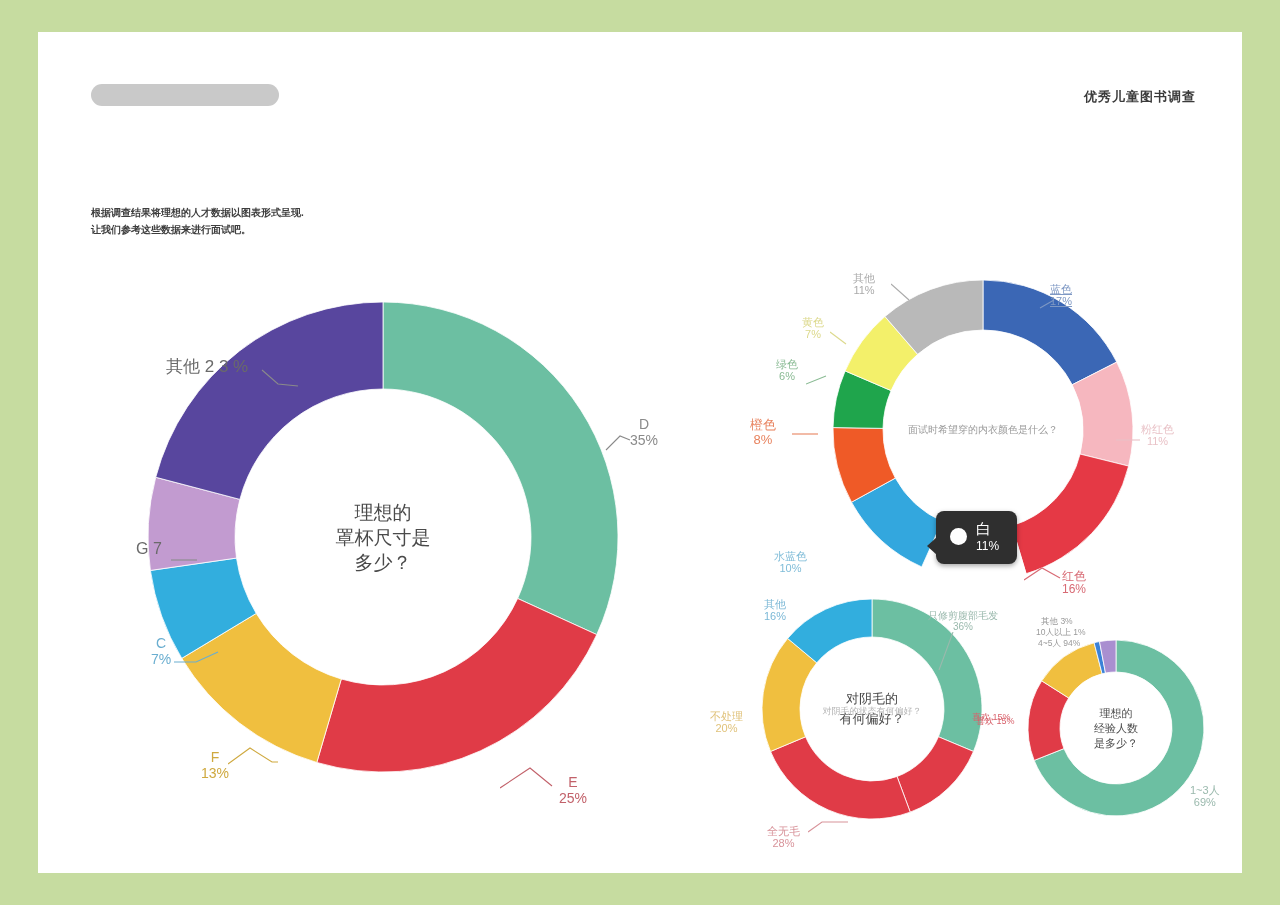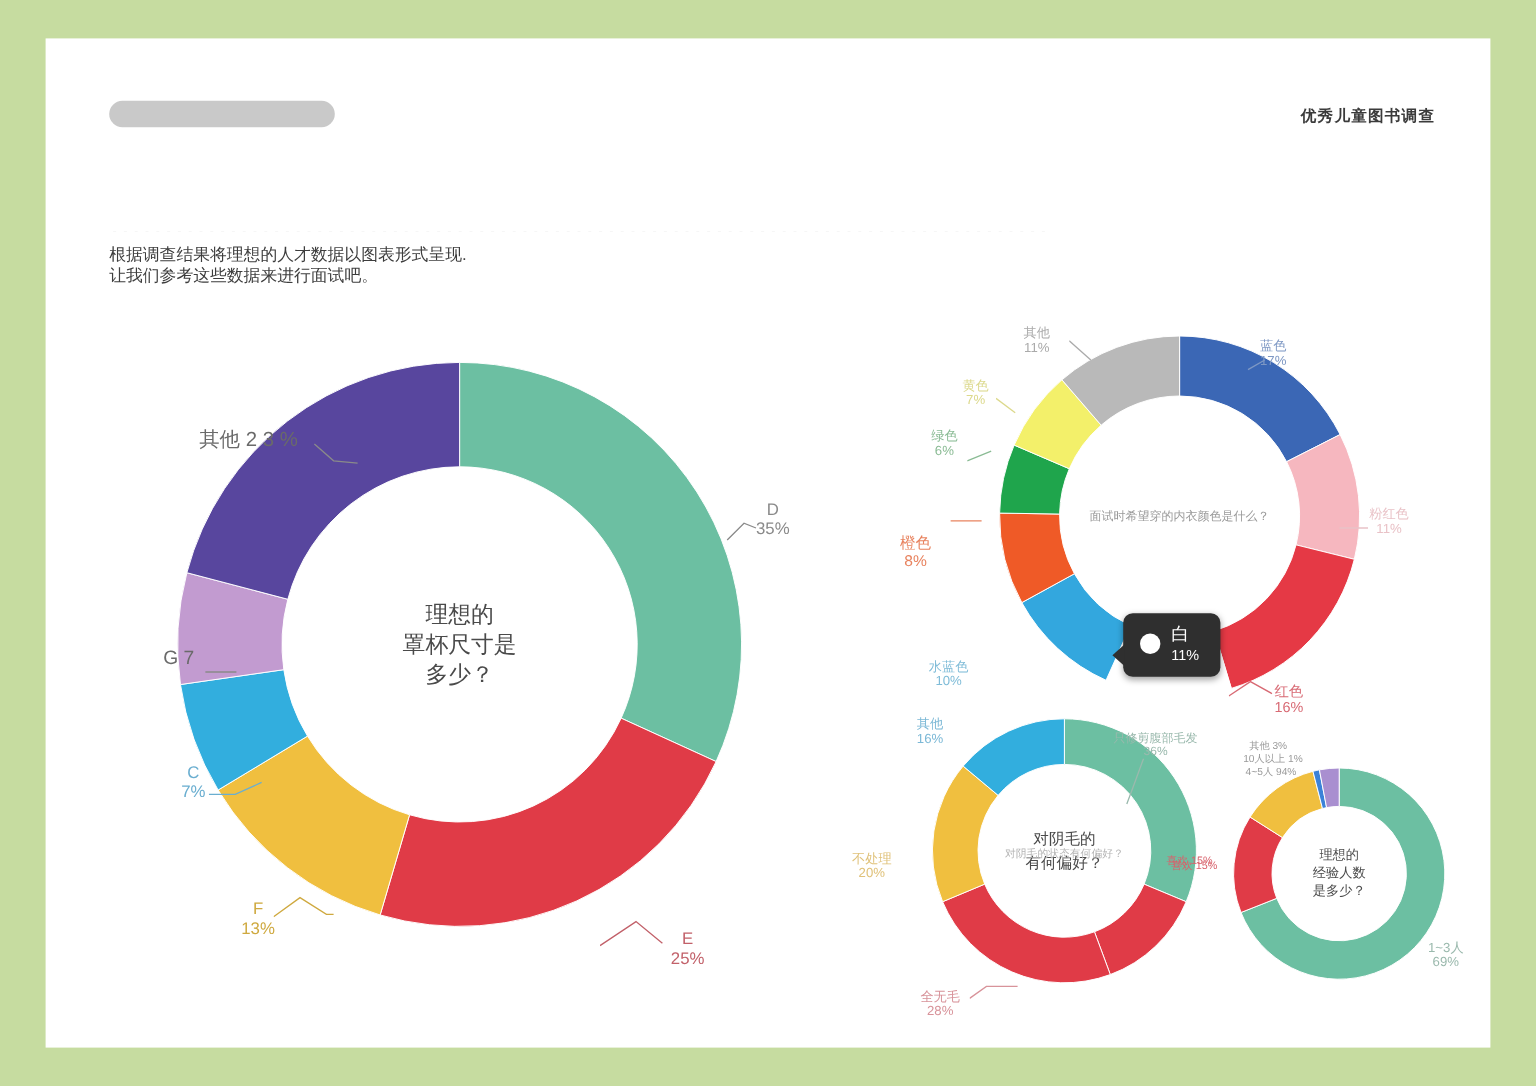--- a/index.html
+++ b/index.html
@@ -31,21 +31,21 @@
     font-size:48px;font-weight:bold;color:#1b1b1b;
     letter-spacing:2px;white-space:nowrap;
   }
   .dotline{
     position:absolute;left:53px;top:158px;width:785px;height:3px;
     background-image:radial-gradient(circle, #222 1.3px, rgba(0,0,0,0) 1.4px);
     background-size:9px 9px;background-repeat:repeat-x;
   }
   .sub{
     position:absolute;left:53px;top:172px;
-    font-size:14px;color:#3d3d3d;line-height:17px;
+    font-size:10px;color:#3d3d3d;line-height:17px;font-weight:bold;
   }
   
   .donut{position:absolute;}
   .donut svg{display:block;overflow:visible;}
   .center-text{
     position:absolute;left:0;top:0;width:100%;height:100%;
     display:flex;flex-direction:column;align-items:center;justify-content:center;
     color:#4a4a4a;text-align:center;pointer-events:none;
   }
   .lbl{position:absolute;line-height:1.12;white-space:nowrap;}
@@ -183,34 +183,34 @@
     </svg>
 
   <div class="lbl" style="left:738px;top:326px;font-size:11px;color:#8abb94;text-align:center;">
     <span>绿色</span>
     <span class="v">6%</span>
   </div>
   <svg class="leader" style="left:768px;top:342px;width:28px;height:16px;">
       <path d="M0,10 L20,2" stroke="#8abb94"></path>
     </svg>
 
-  <div class="lbl" style="left:712px;top:386px;font-size:13px;color:#e8835f;text-align:center;margin-top:28px;">
+  <div class="lbl" style="left:712px;top:386px;font-size:13px;color:#e8835f;text-align:center;">
     <span>橙色</span>
     <span class="v">8%</span>
   </div>
   <svg class="leader" style="left:754px;top:396px;width:30px;height:10px;">
       <path d="M0,6 L26,6" stroke="#e8835f"></path>
     </svg>
 
   <div class="lbl" style="left:736px;top:490px;font-size:11px;color:#7fbcd8;text-align:center;margin-top:28px;">
     <span>水蓝色</span>
     <span class="v">10%</span>
   </div>
 
-  <div class="lbl" style="left:1012px;top:251px;font-size:11px;color:#7e98c4;text-align:center;">
+  <div class="lbl" style="left:1012px;top:251px;font-size:11px;color:#7e98c4;text-align:center;text-decoration:underline;">
     <span>蓝色</span>
     <span class="v">17%</span>
   </div>
   <svg class="leader" style="left:1000px;top:266px;width:20px;height:14px;">
       <path d="M2,10 L16,2" stroke="#7e98c4"></path>
     </svg>
 
   <div class="lbl" style="left:1103px;top:391px;font-size:11px;color:#e9c2c7;text-align:center;">
     <span>粉红色</span>
     <span class="v">11%</span>
@@ -228,21 +228,21 @@
     </svg>
 
   <div class="tooltip">
     <span class="dot"></span>
     <span class="tt-txt">
       <span>白</span>
       <span class="tt-pct" style="display:block;">11%</span>
     </span>
   </div>
 
-  <div class="donut" id="c3" style="left:739px;top:567px;width:220px;height:220px;">
+  <div class="donut" id="c3" style="left:724px;top:567px;width:220px;height:220px;">
     <svg viewBox="0 0 220 220" width="220" height="220">
       <g id="c3-seg">
           <path d="M110,0 A110,110 0 0 1 211.4824107932879,152.4419638987449 L176.42485070106116,137.78019455190577 A72,72 0 0 0 110,38 Z" fill="#6cbfa2" stroke="#ffffff" stroke-width="0.8"></path>
           <path d="M211.4824107932879,152.4419638987449 A110,110 0 0 1 148.24902485656878,213.13589141284223 L135.0357253606632,177.50712892476946 A72,72 0 0 0 176.42485070106116,137.78019455190577 Z" fill="#e03b47" stroke="#ffffff" stroke-width="0.8"></path>
           <path d="M148.24902485656878,213.13589141284223 A110,110 0 0 1 8.517589206712117,152.44196389874492 L43.57514929893884,137.78019455190577 A72,72 0 0 0 135.0357253606632,177.50712892476946 Z" fill="#e03b47" stroke="#ffffff" stroke-width="0.8"></path>
           <path d="M8.517589206712117,152.44196389874492 A110,110 0 0 1 25.627898463674867,39.421331251262316 L54.774624448950824,63.803053182644426 A72,72 0 0 0 43.57514929893884,137.78019455190577 Z" fill="#f0bf3f" stroke="#ffffff" stroke-width="0.8"></path>
           <path d="M25.627898463674867,39.421331251262316 A110,110 0 0 1 109.99999999999999,0 L109.99999999999999,38 A72,72 0 0 0 54.774624448950824,63.803053182644426 Z" fill="#32aede" stroke="#ffffff" stroke-width="0.8"></path>
         </g>
     </svg>
     <div class="center-text" style="font-size:13px;line-height:20px;">

